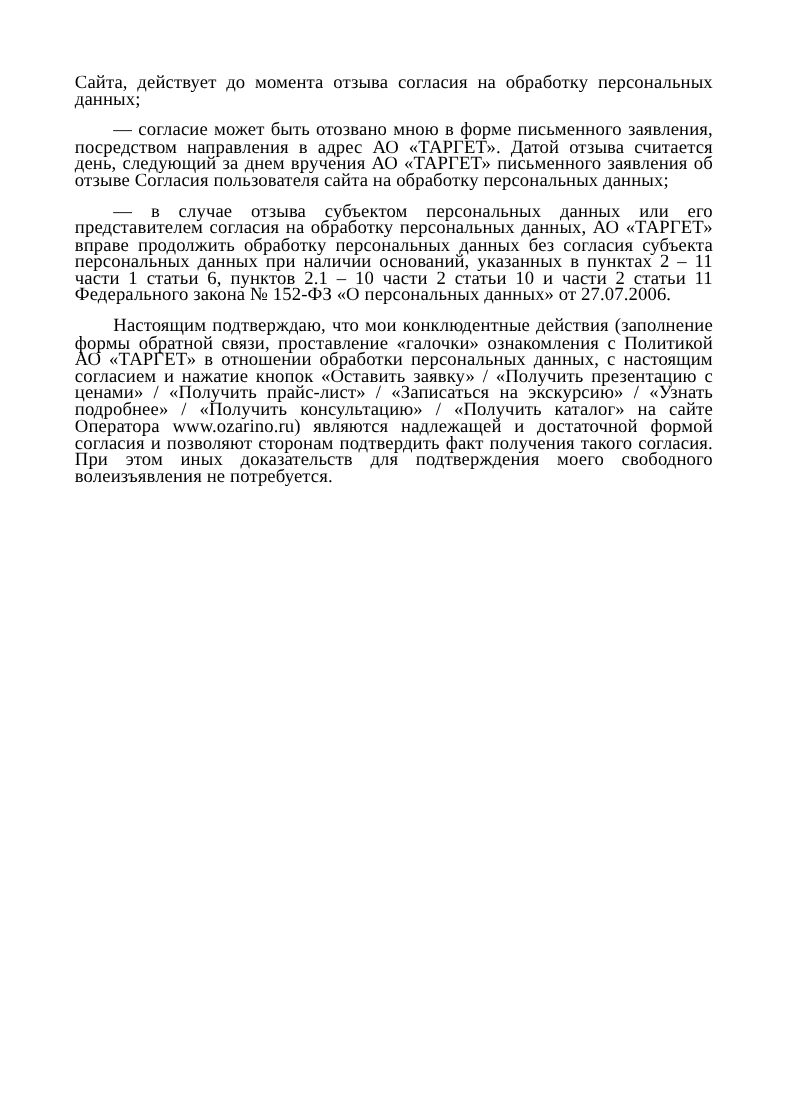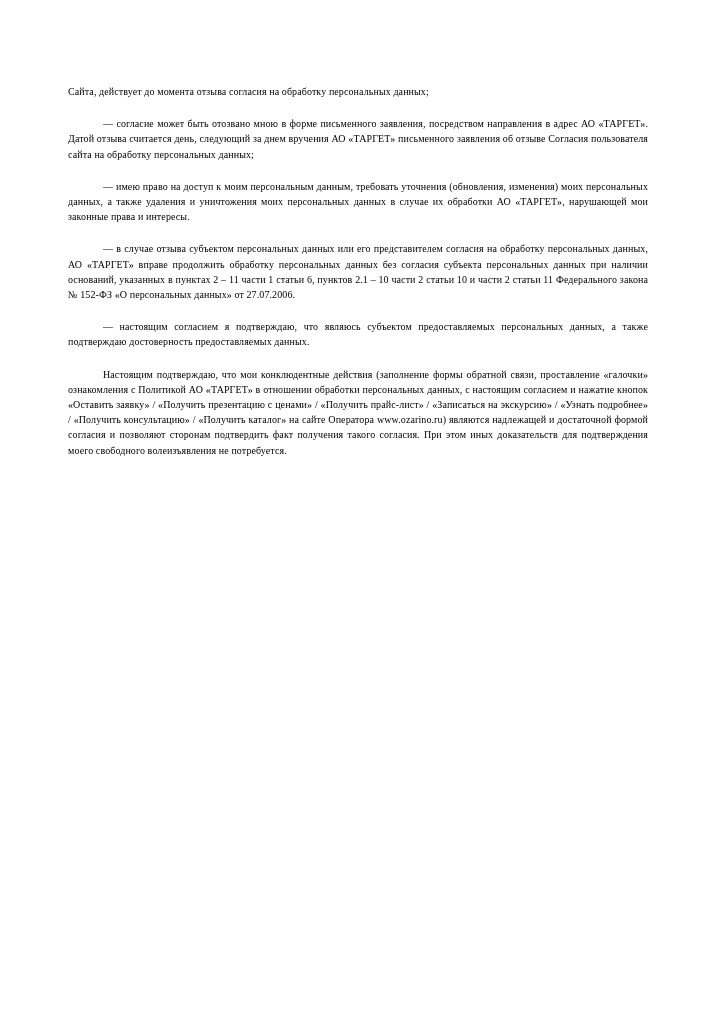--- a/index.html
+++ b/index.html
@@ -14,36 +14,34 @@
     font-family: "Liberation Serif", "DejaVu Serif", serif;
   }
   .page {
     box-sizing: border-box;
     width: 715px;
     height: 1011px;
     padding: 67px 67px 0 68px;
     background: #ffffff;
   }
   .doc p {
-    margin: 17px 0 13px 0;
-    font-size: 10px;
+    margin: 0 0 13px 0;
+    font-size: 17px;
     line-height: 15.2px;
     color: #000000;
     text-align: justify;
     letter-spacing: 0.1px;
   }
   .doc p.indented {
     text-indent: 35px;
   }
 </style>
 </head>
 <body>
 
 <div class="page">
   <div class="doc">
     <p>Сайта, действует до момента отзыва согласия на обработку персональных данных;</p>
     <p class="indented">— согласие может быть отозвано мною в форме письменного заявления, посредством направления в адрес АО «ТАРГЕТ». Датой отзыва считается день, следующий за днем вручения АО «ТАРГЕТ» письменного заявления об отзыве Согласия пользователя сайта на обработку персональных данных;</p>
-    <p class="indented">— имею право на доступ к моим персональным данным, требовать уточнения (обновления, изменения) моих персональных данных, а также удаления и уничтожения моих персональных данных в случае их обработки АО «ТАРГЕТ», нарушающей мои законные права и интересы.</p>
     <p class="indented">— в случае отзыва субъектом персональных данных или его представителем согласия на обработку персональных данных, АО «ТАРГЕТ» вправе продолжить обработку персональных данных без согласия субъекта персональных данных при наличии оснований, указанных в пунктах 2 – 11 части 1 статьи 6, пунктов 2.1 – 10 части 2 статьи 10 и части 2 статьи 11 Федерального закона № 152-ФЗ «О персональных данных» от 27.07.2006.</p>
-    <p class="indented">— настоящим согласием я подтверждаю, что являюсь субъектом предоставляемых персональных данных, а также подтверждаю достоверность предоставляемых данных.</p>
     <p class="indented">Настоящим подтверждаю, что мои конклюдентные действия (заполнение формы обратной связи, проставление «галочки» ознакомления с Политикой АО «ТАРГЕТ» в отношении обработки персональных данных, с настоящим согласием и нажатие кнопок «Оставить заявку» / «Получить презентацию с ценами» / «Получить прайс-лист» / «Записаться на экскурсию» / «Узнать подробнее» / «Получить консультацию» / «Получить каталог» на сайте Оператора www.ozarino.ru) являются надлежащей и достаточной формой согласия и позволяют сторонам подтвердить факт получения такого согласия. При этом иных доказательств для подтверждения моего свободного волеизъявления не потребуется.</p>
   </div>
 </div>
 
 </body></html>

